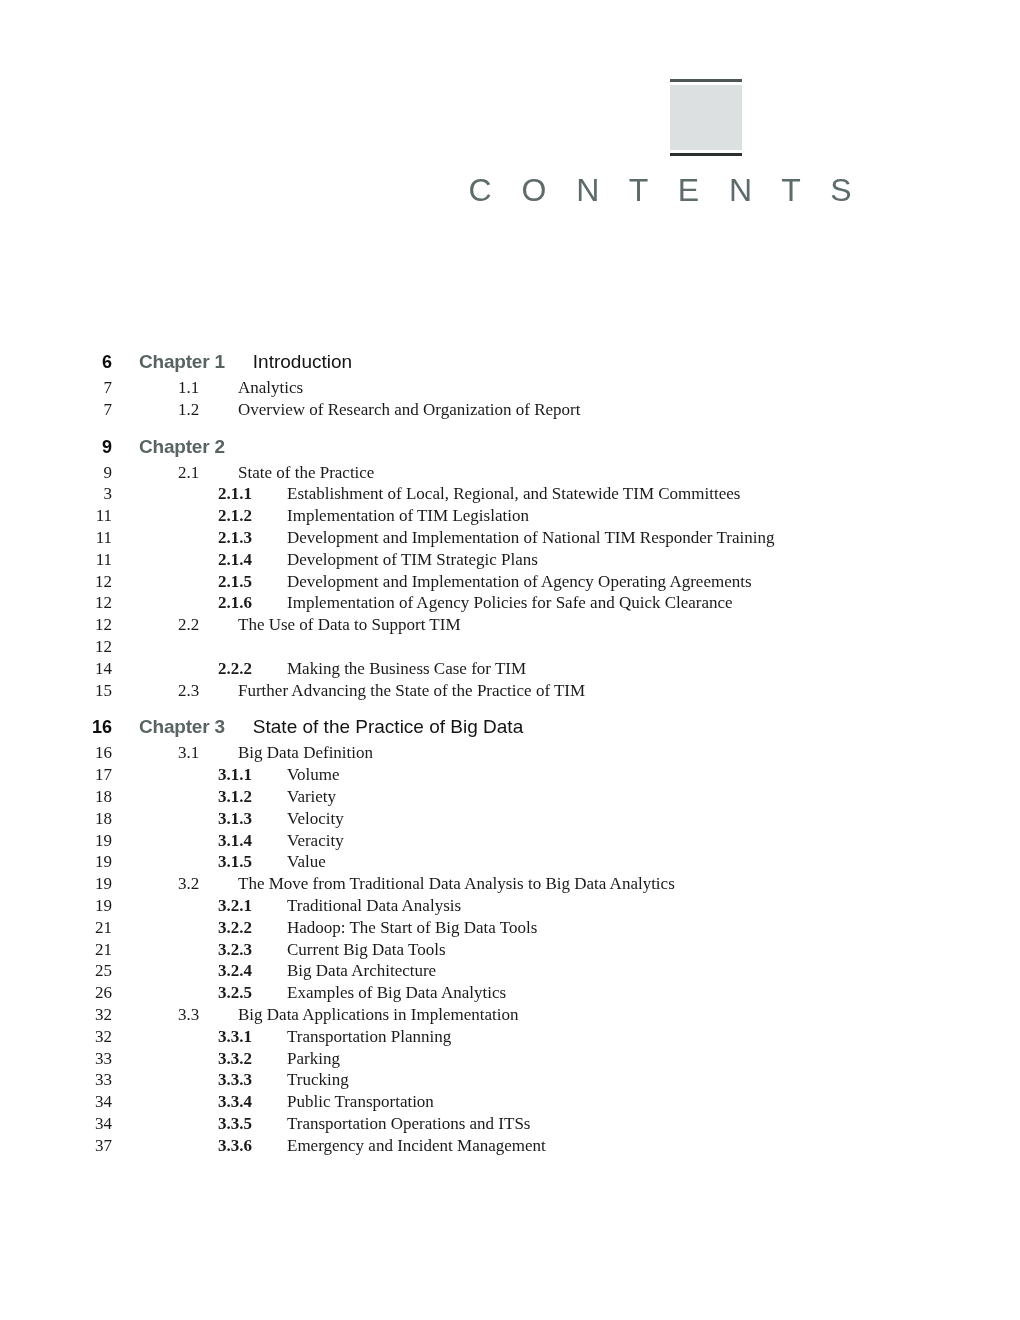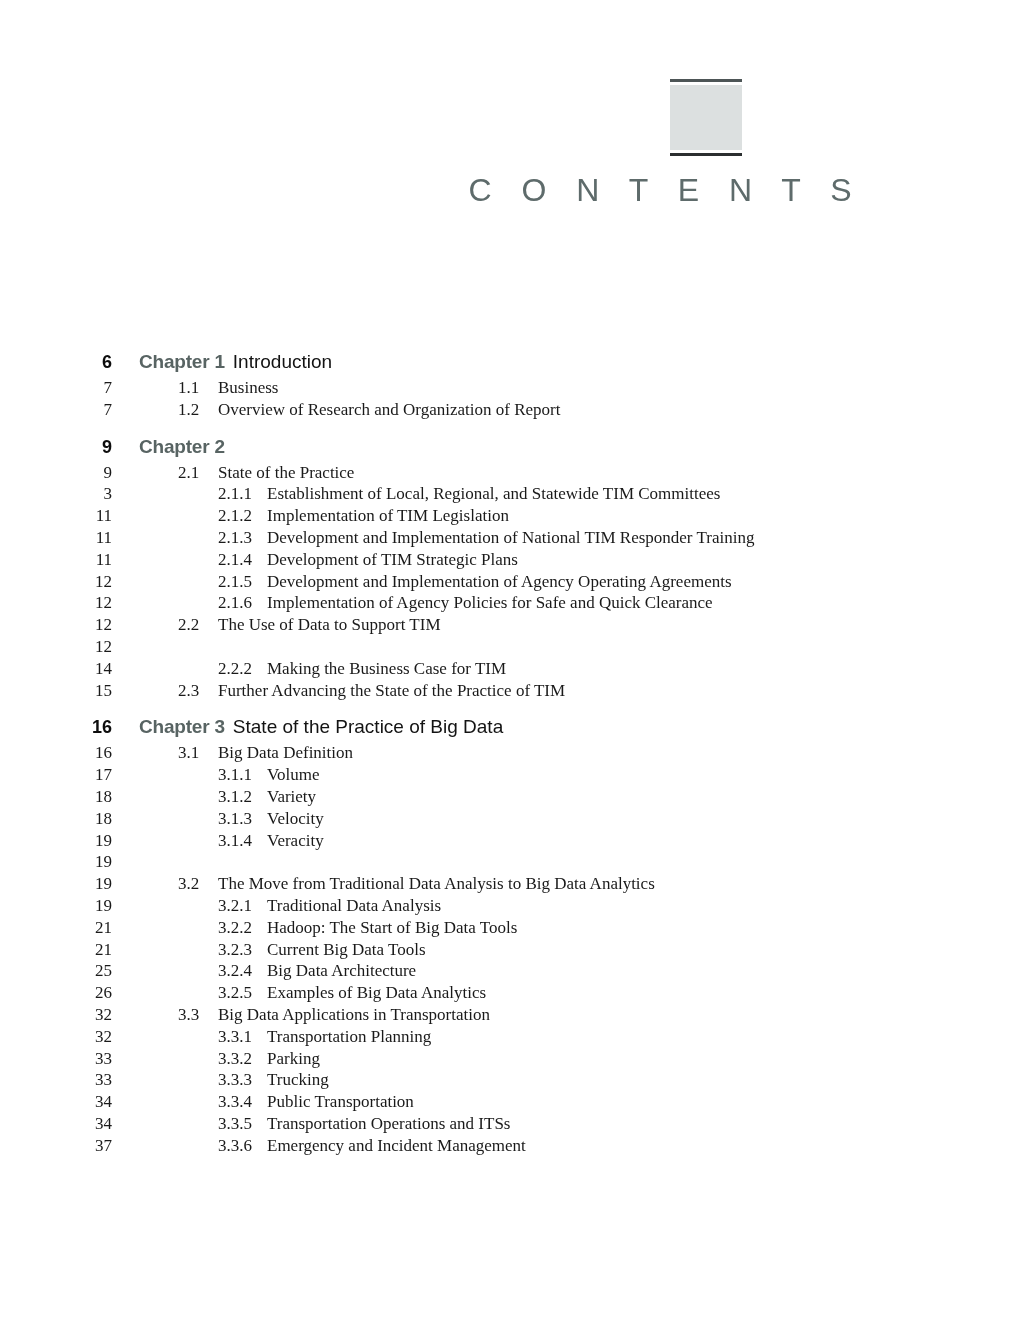--- a/index.html
+++ b/index.html
@@ -86,20 +86,21 @@
   }
 
   .entry {
     flex: 1 1 auto;
     font-family: "Liberation Serif", "DejaVu Serif", serif;
     font-size: 17px;
     color: #1a1a1a;
     line-height: 21.8px;
     display: flex;
     align-items: baseline;
+    gap: 20px;
   }
 
   .num {
     flex: 0 0 auto;
     white-space: nowrap;
   }
 
   .label {
     flex: 0 1 auto;
   }
@@ -147,20 +148,21 @@
     padding-left: 8px;
   }
 
   
   .toc-row.level3 .entry {
     padding-left: 106px;
   }
   .toc-row.level3 .num {
     width: 40px;
     flex: 0 0 40px;
+    font-weight: bold;
   }
   .toc-row.level3 .label {
     padding-left: 9px;
     max-width: 600px;
   }
 </style>
 </head>
 <body>
 
 <div class="page">
@@ -178,21 +180,21 @@
         <div class="pagenum">6</div>
         <div class="entry">
           <span class="num">Chapter 1</span>
           <span class="label">Introduction</span>
         </div>
       </div>
       <div class="toc-row level2">
         <div class="pagenum">7</div>
         <div class="entry">
           <span class="num">1.1</span>
-          <span class="label">Business</span>
+          <span class="label">Analytics</span>
         </div>
       </div>
       <div class="toc-row level2">
         <div class="pagenum">7</div>
         <div class="entry">
           <span class="num">1.2</span>
           <span class="label">Overview of Research and Organization of Report</span>
         </div>
       </div>
       <div class="toc-row level1">
@@ -311,20 +313,24 @@
       </div>
       <div class="toc-row level3">
         <div class="pagenum">19</div>
         <div class="entry">
           <span class="num">3.1.4</span>
           <span class="label">Veracity</span>
         </div>
       </div>
       <div class="toc-row level3">
         <div class="pagenum">19</div>
+        <div class="entry">
+          <span class="num">3.1.5</span>
+          <span class="label">Value</span>
+        </div>
       </div>
       <div class="toc-row level2">
         <div class="pagenum">19</div>
         <div class="entry">
           <span class="num">3.2</span>
           <span class="label">The Move from Traditional Data Analysis to Big Data Analytics</span>
         </div>
       </div>
       <div class="toc-row level3">
         <div class="pagenum">19</div>
@@ -358,21 +364,21 @@
         <div class="pagenum">26</div>
         <div class="entry">
           <span class="num">3.2.5</span>
           <span class="label">Examples of Big Data Analytics</span>
         </div>
       </div>
       <div class="toc-row level2">
         <div class="pagenum">32</div>
         <div class="entry">
           <span class="num">3.3</span>
-          <span class="label">Big Data Applications in Transportation</span>
+          <span class="label">Big Data Applications in Implementation</span>
         </div>
       </div>
       <div class="toc-row level3">
         <div class="pagenum">32</div>
         <div class="entry">
           <span class="num">3.3.1</span>
           <span class="label">Transportation Planning</span>
         </div>
       </div>
       <div class="toc-row level3">

